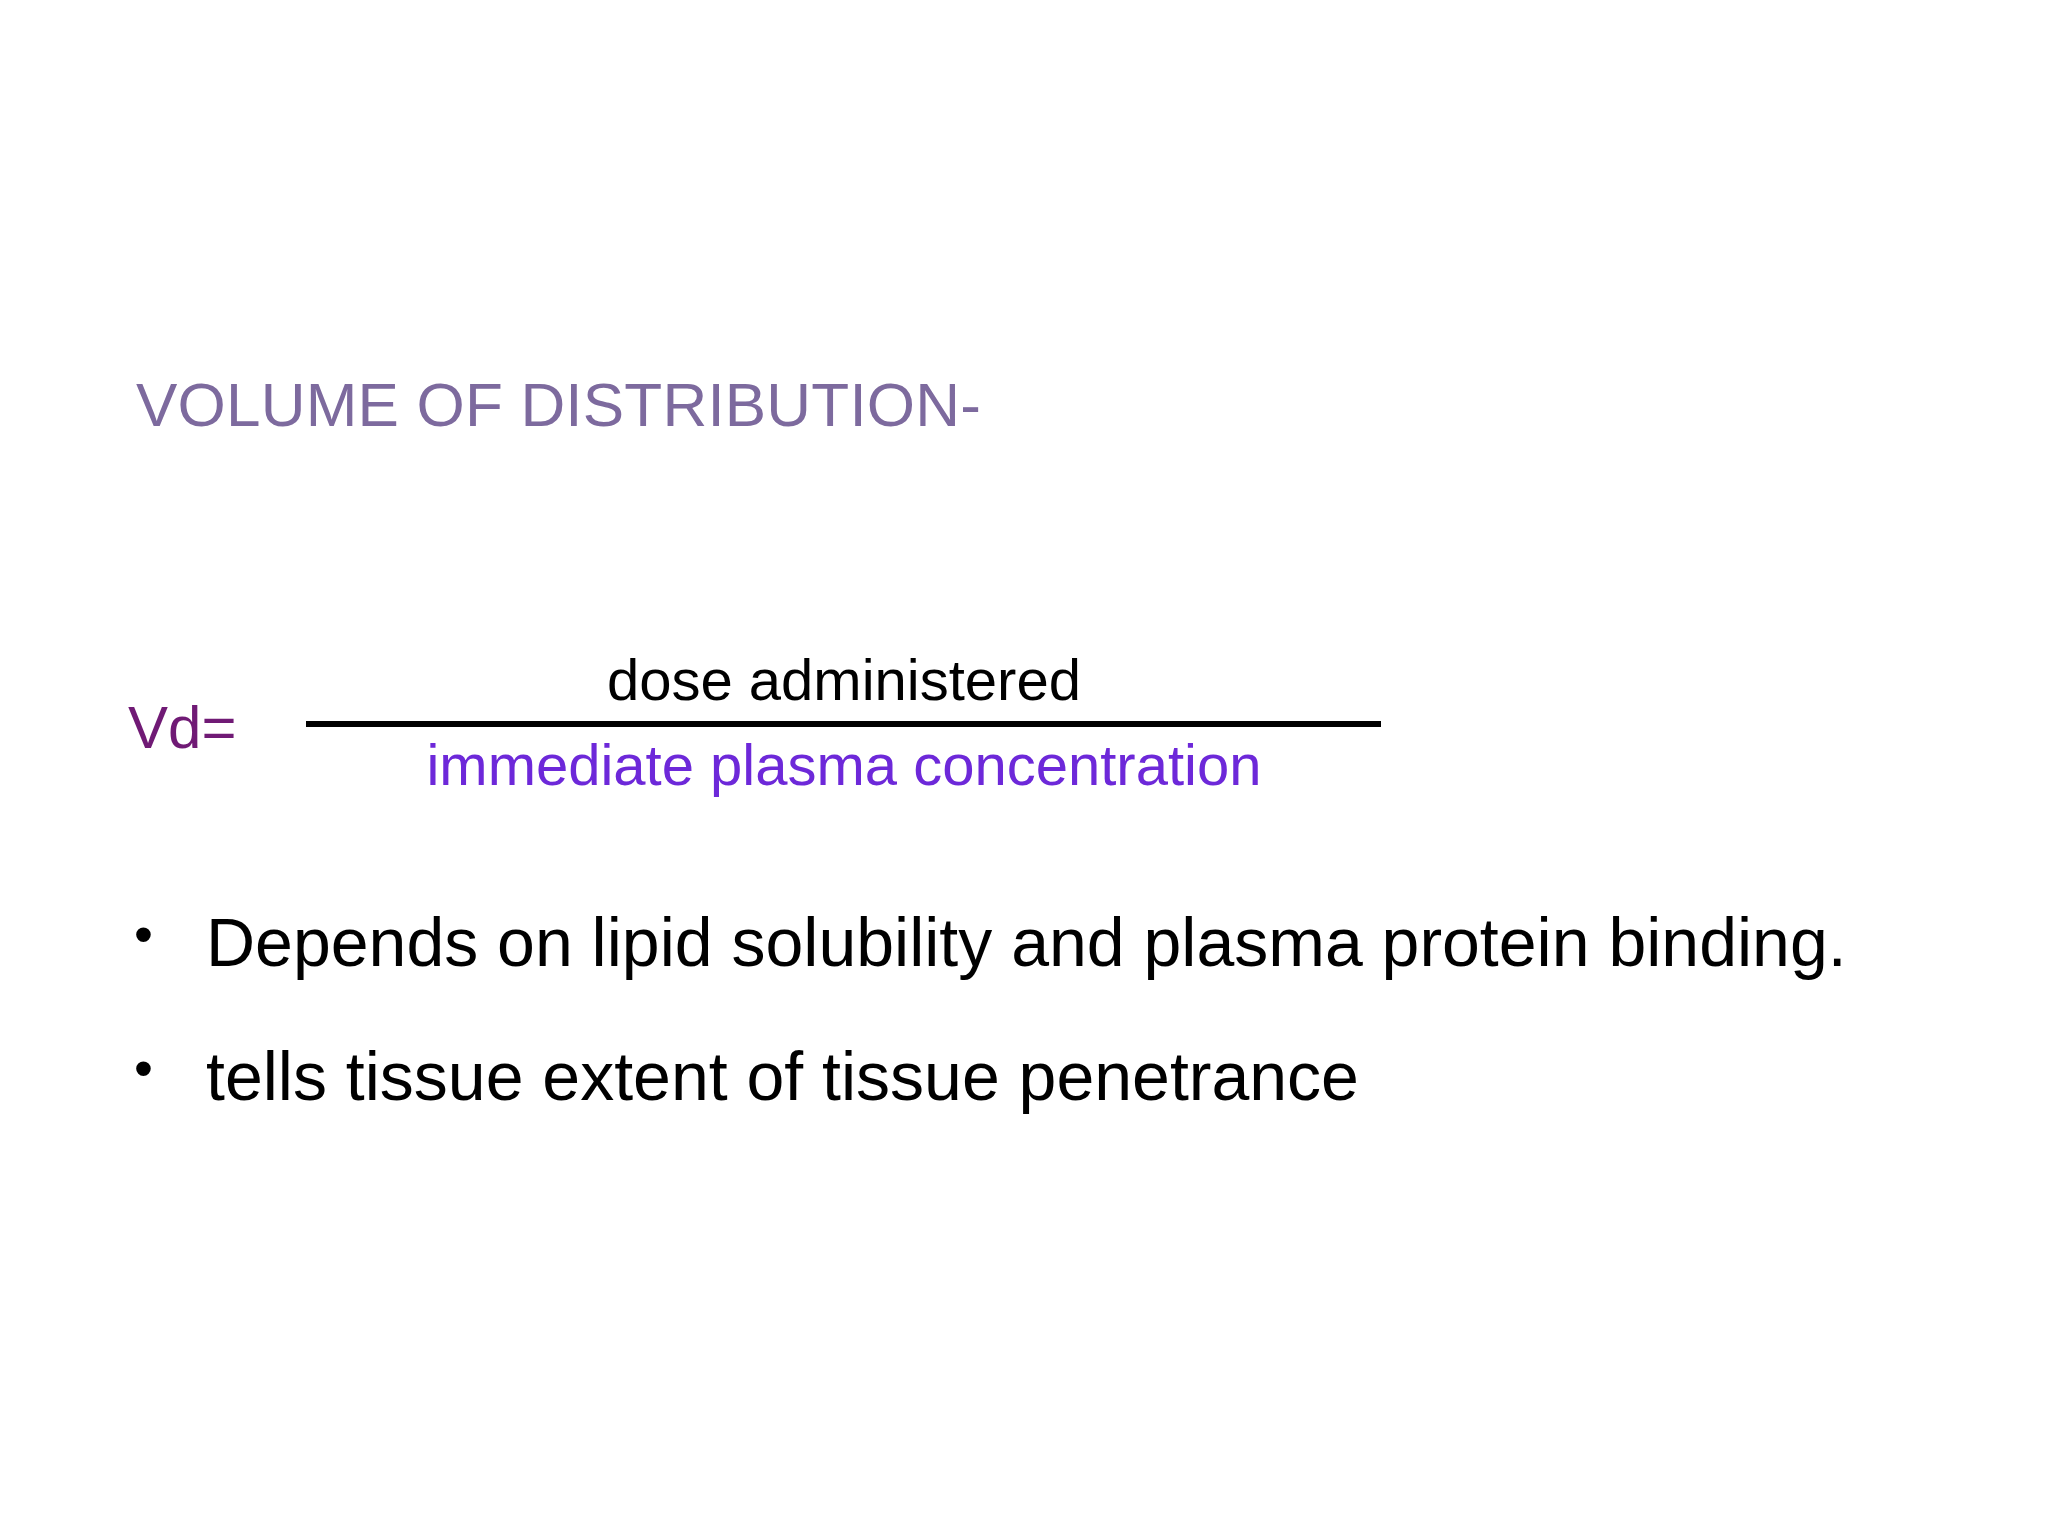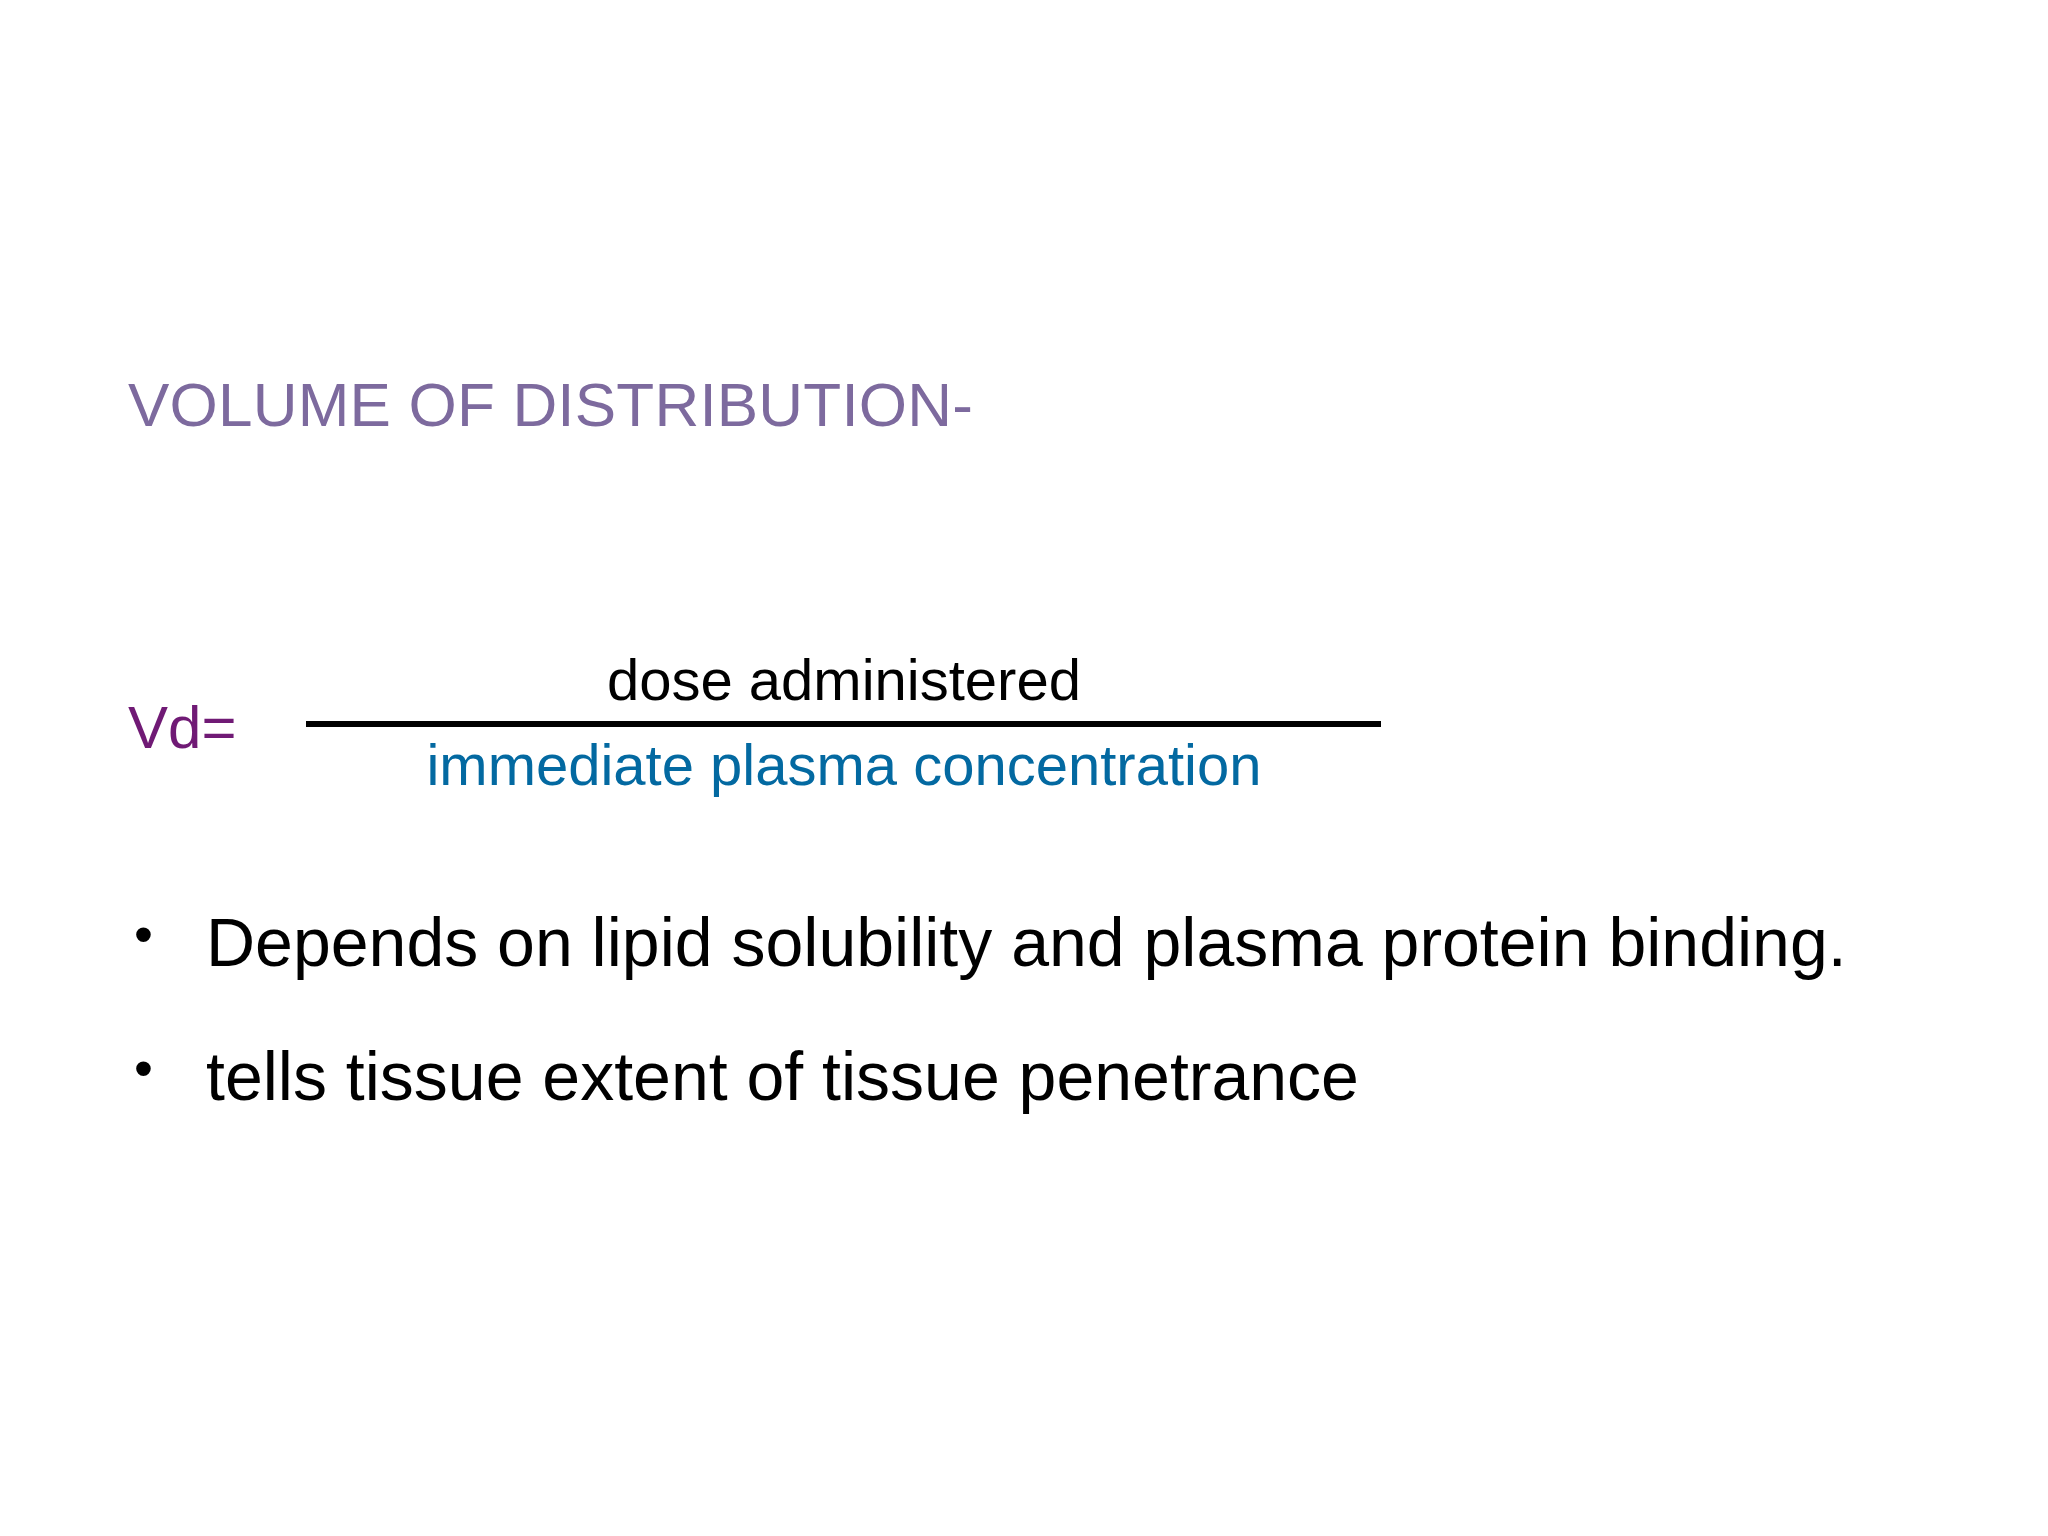--- a/index.html
+++ b/index.html
@@ -18,21 +18,21 @@
   .slide {
     position: relative;
     width: 2048px;
     height: 1536px;
     background: #ffffff;
   }
 
   
   .slide-title {
     position: absolute;
-    left: 128px;
+    left: 136px;
     top: 372px;
     font-size: 62px;
     line-height: 1.05;
     letter-spacing: 0.2px;
     color: #7d6a9e;
     font-weight: 400;
     white-space: nowrap;
   }
 
   
@@ -70,21 +70,21 @@
   }
 
   .fraction-bar {
     width: 1075px;
     height: 6px;
     background: #000000;
     margin: 4px 0 6px 0;
   }
 
   .fraction-denominator {
-    color: #0369a1;
+    color: #6d28d9;
     font-size: 58px;
     line-height: 1.12;
     white-space: nowrap;
   }
 
   
   .bullet-list {
     position: absolute;
     left: 128px;
     top: 900px;

